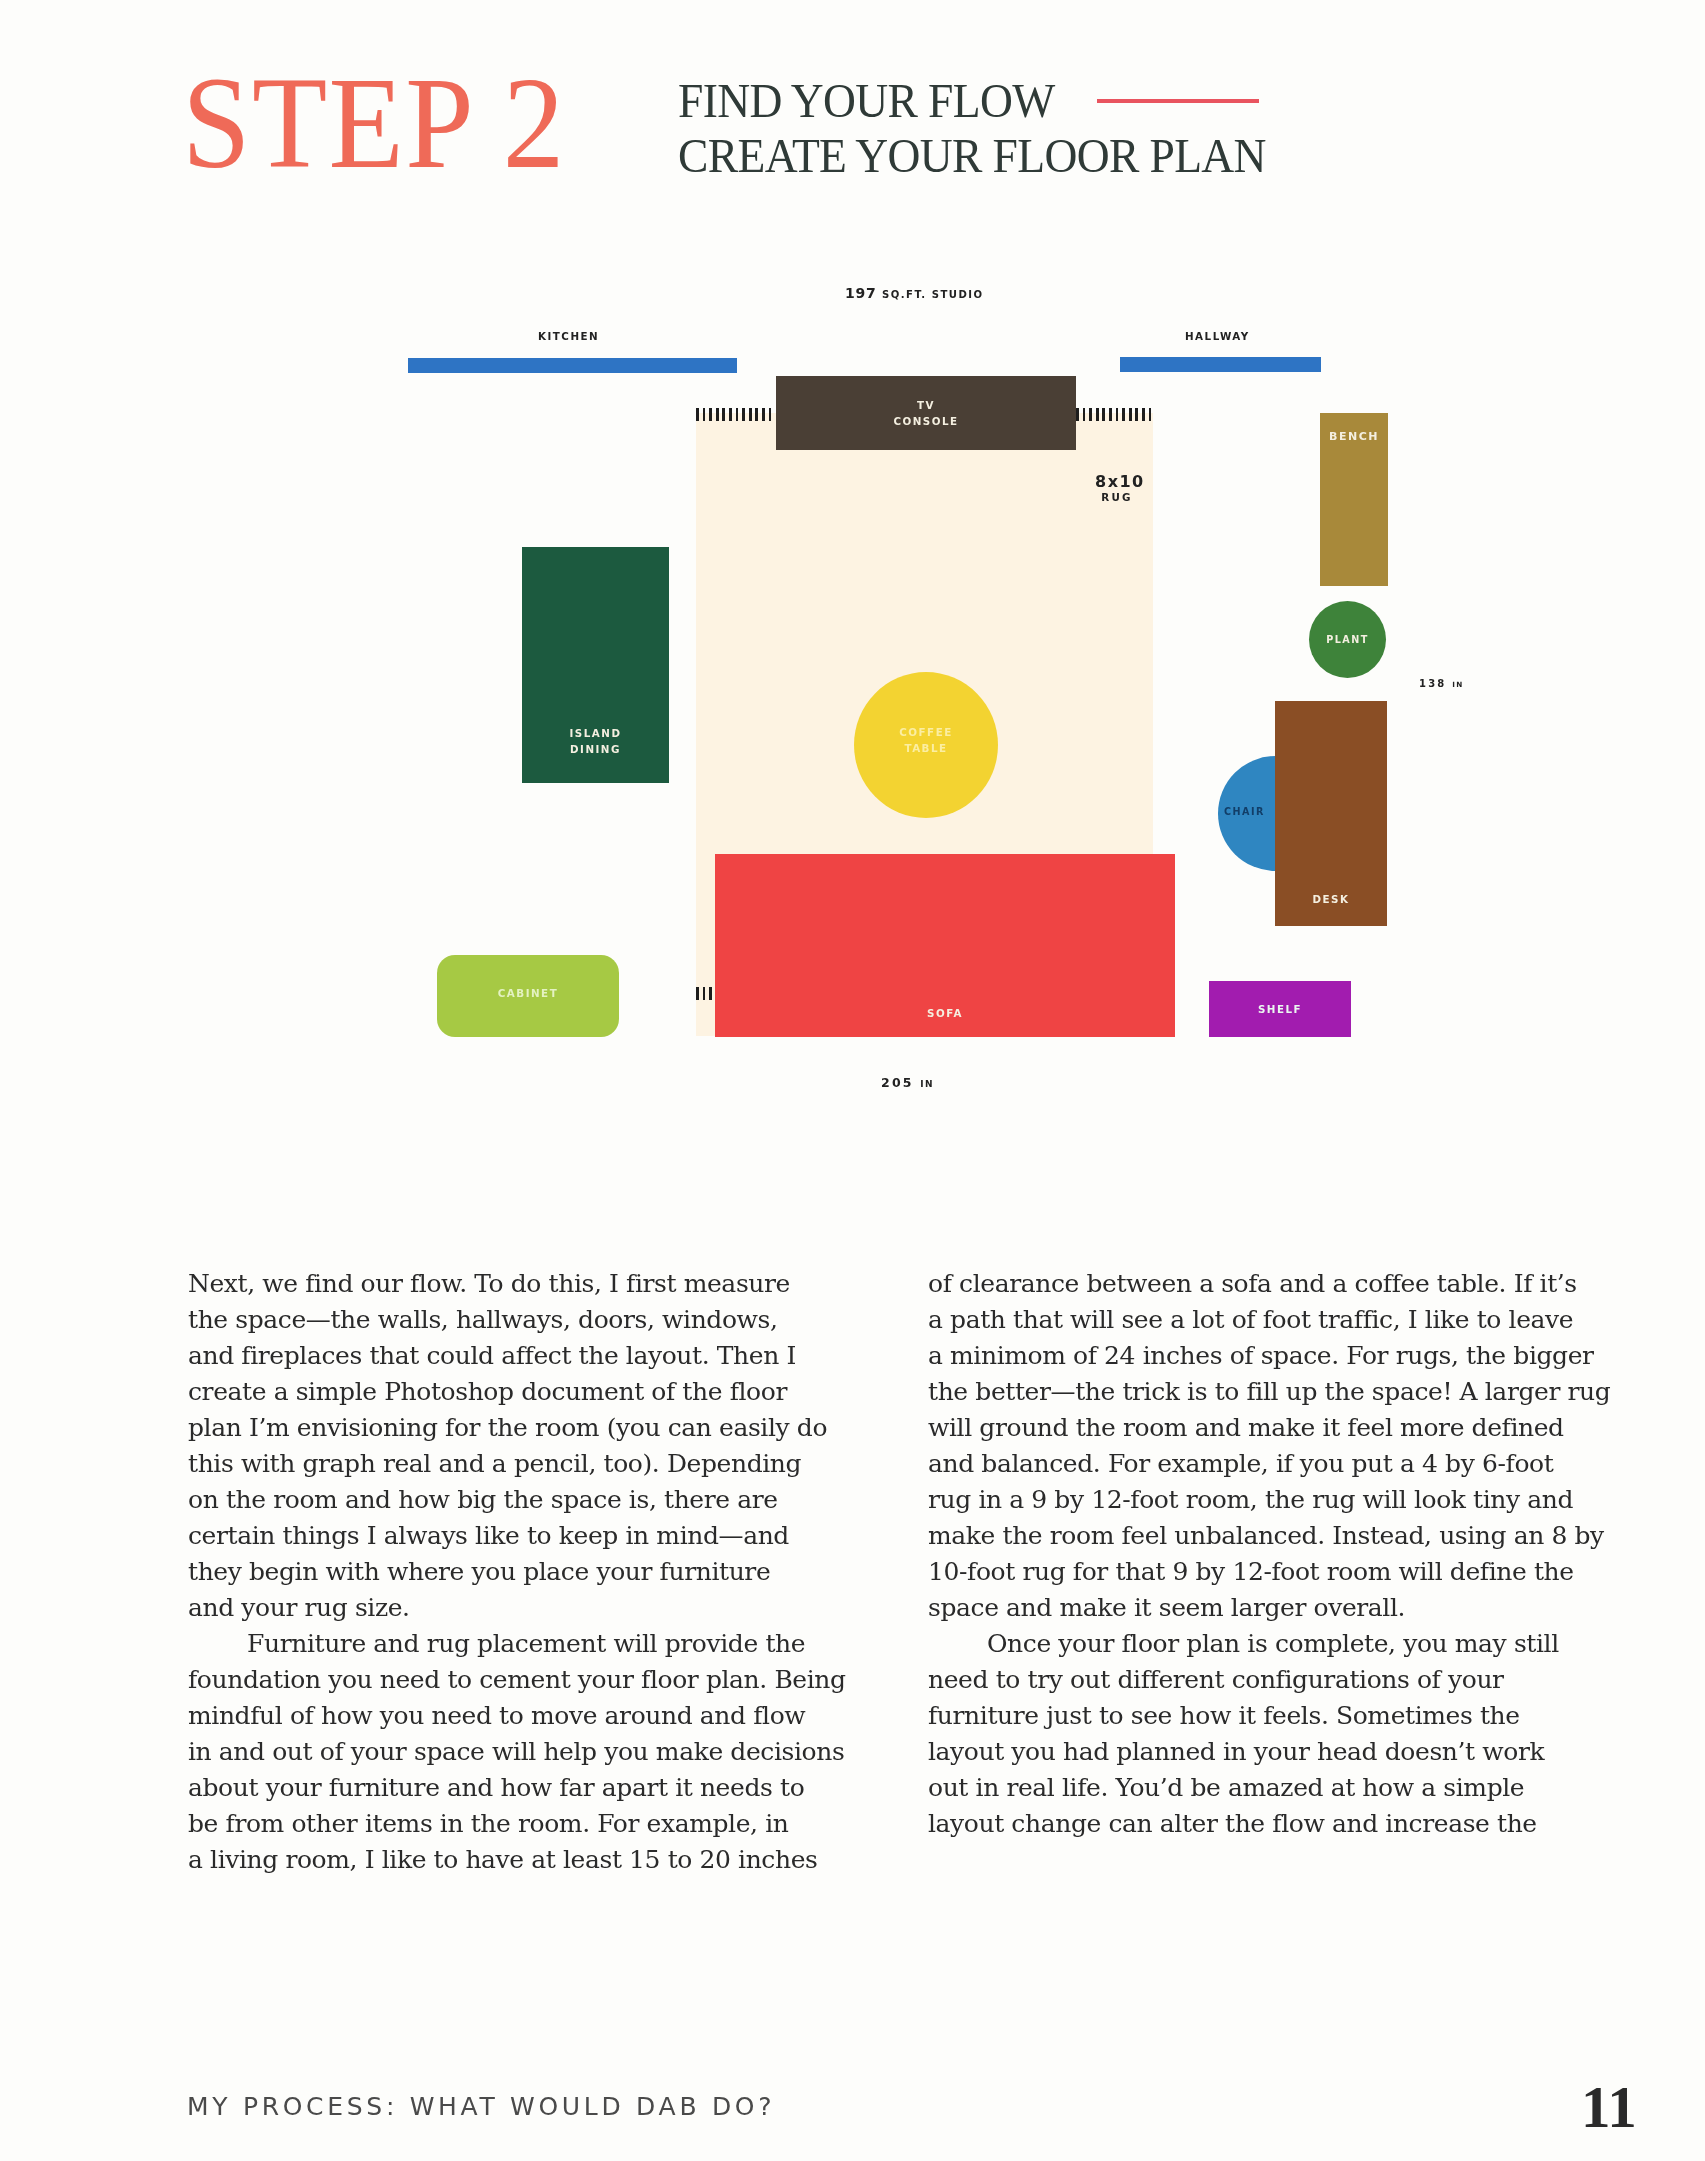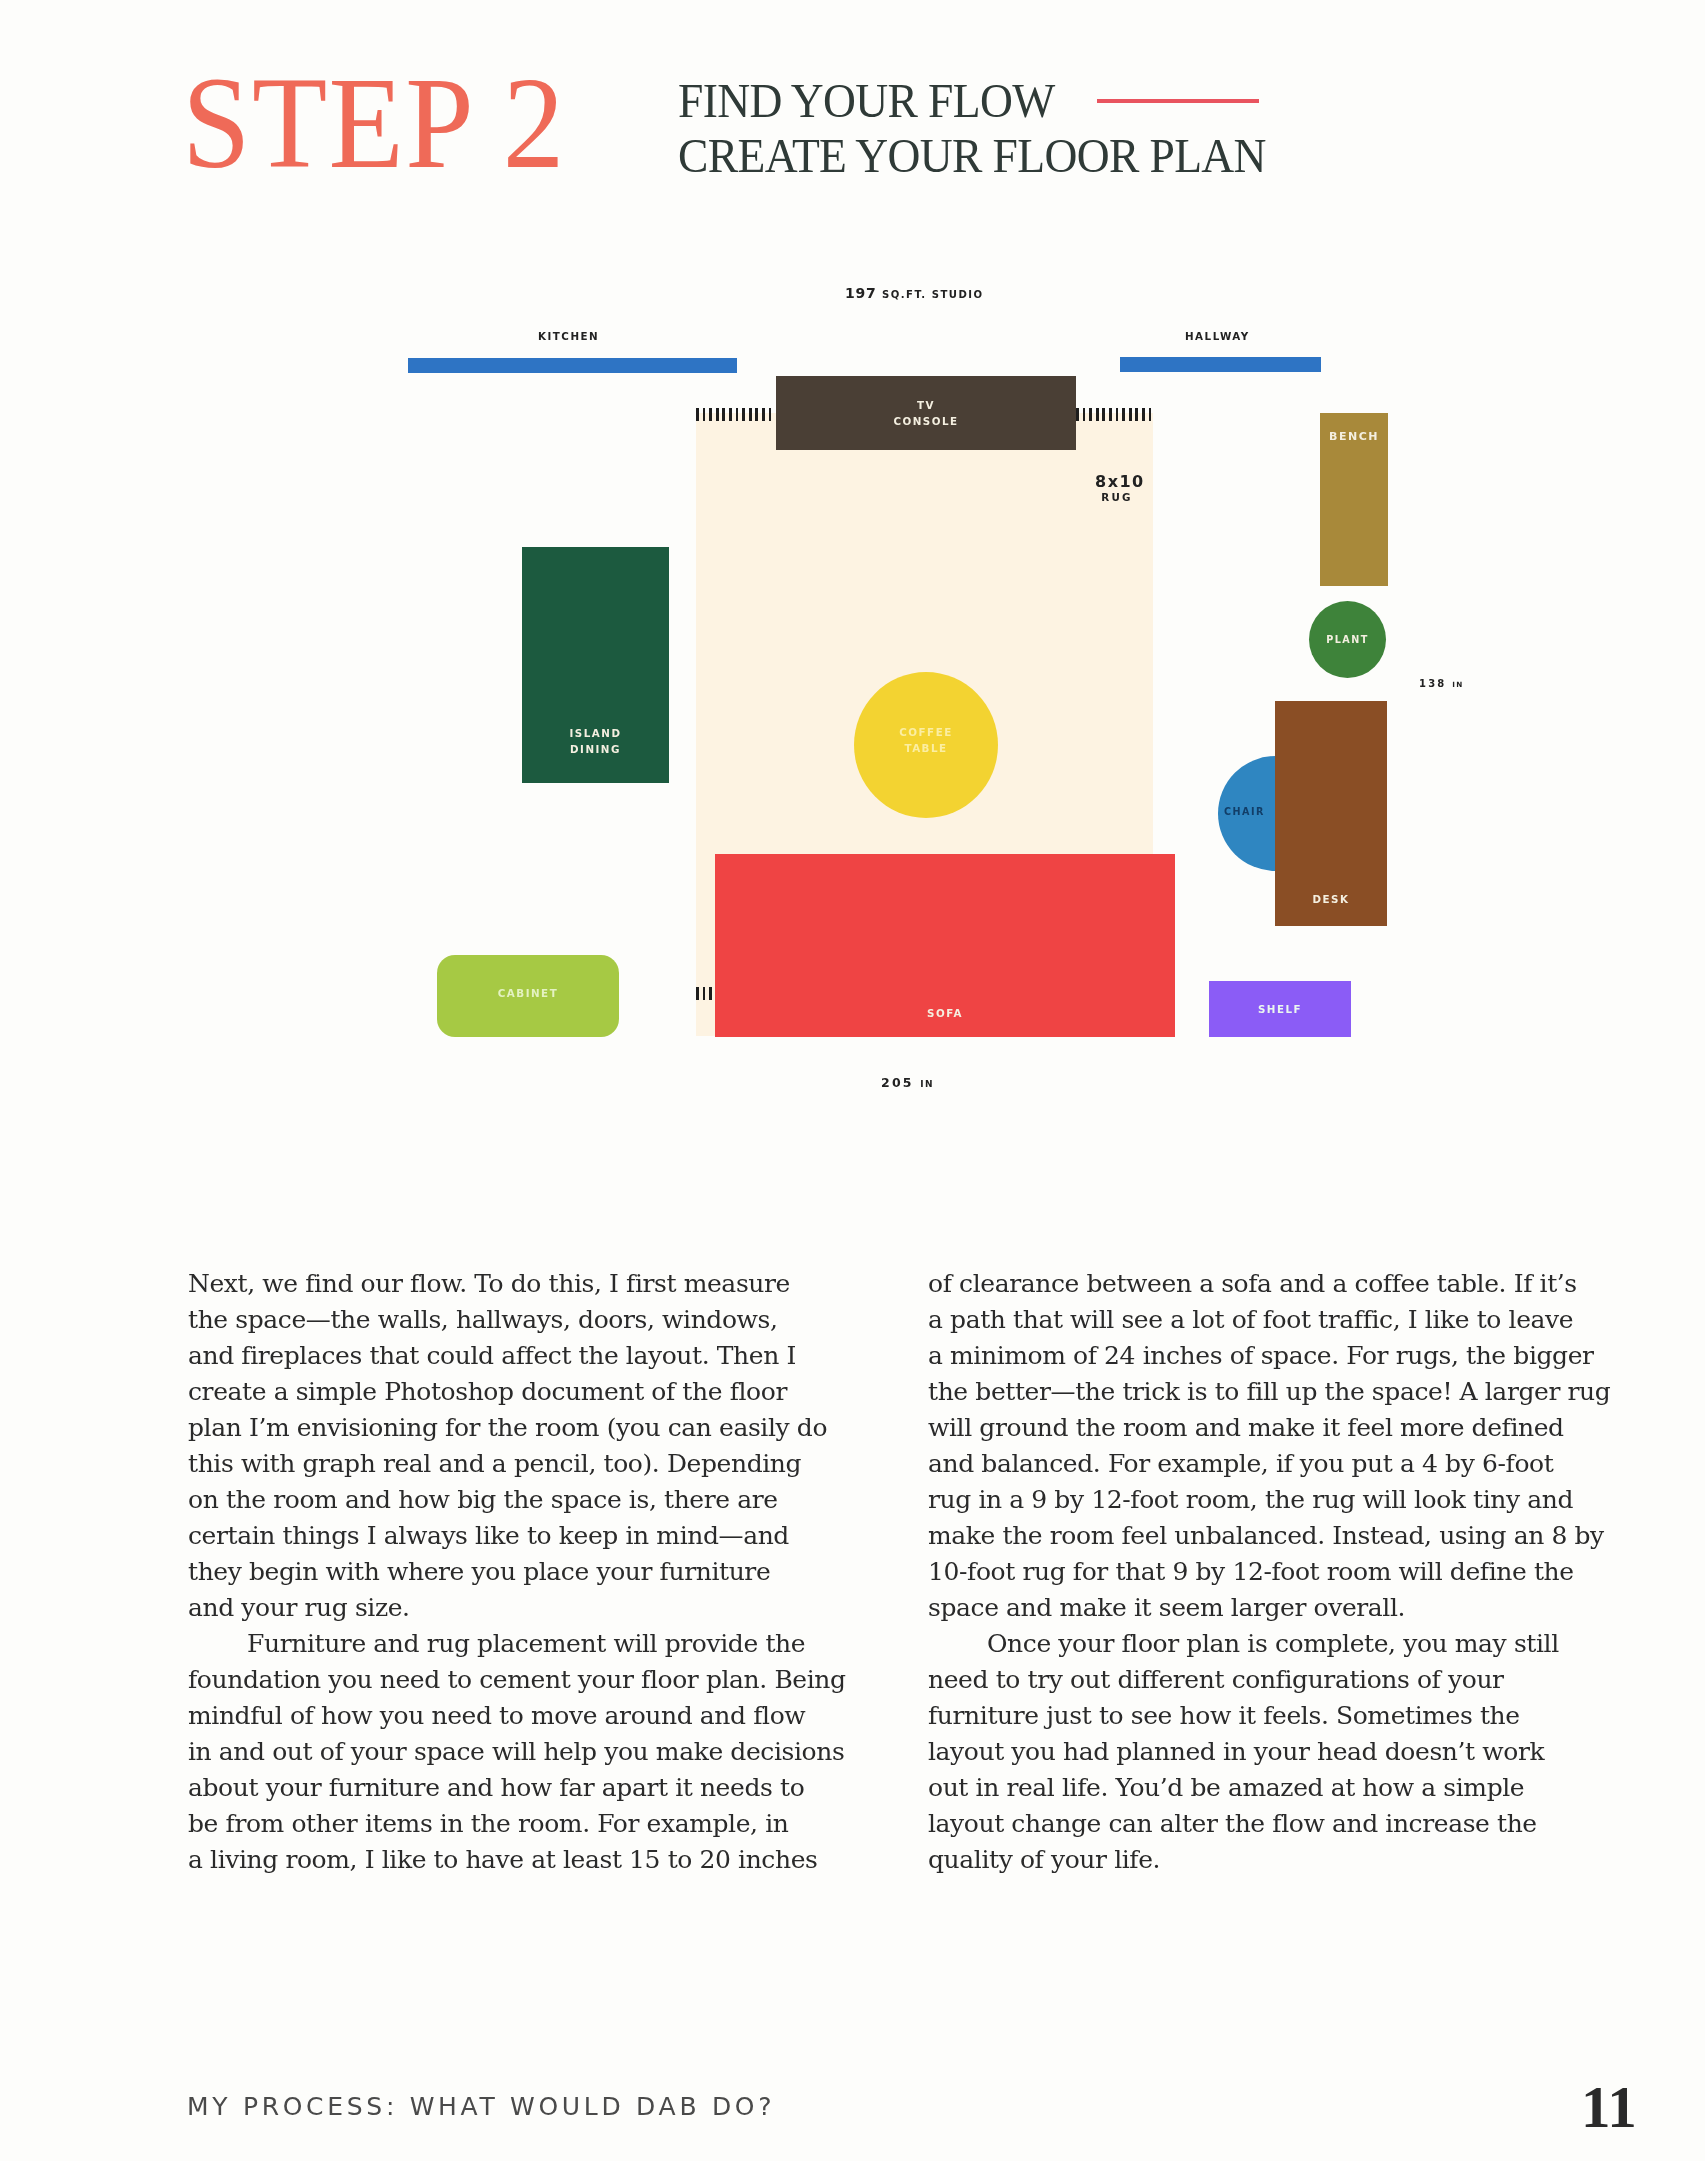--- a/index.html
+++ b/index.html
@@ -146,21 +146,21 @@
   </div>
 
   <div class="abs furn bottom" style="left:715px;top:854px;width:460px;height:183px;background:#ef4444;padding-bottom:16px;box-sizing:border-box;">
     <span>SOFA</span>
   </div>
 
   <div class="abs furn" style="left:437px;top:955px;width:182px;height:82px;background:#a6c944;color:#e4f2c2;padding-bottom:5.9px;box-sizing:border-box;border-radius:18px;">
     <span>CABINET</span>
   </div>
 
-  <div class="abs furn" style="left:1209px;top:981px;width:142px;height:56px;background:#8b5cf6;color:#eaf7ef;justify-content:center;">
+  <div class="abs furn" style="left:1209px;top:981px;width:142px;height:56px;background:#a21caf;color:#eaf7ef;justify-content:center;">
     <span>SHELF</span>
   </div>
 
   <div class="abs plan-label" style="left:881px;top:1075px;font-size:12.5px;letter-spacing:2.2px;">
     <span>205</span>
     <small>IN</small>
   </div>
 </div>
 
 <div class="abs col col1">
@@ -193,18 +193,17 @@
   <span class="line">rug in a 9 by 12-foot room, the rug will look tiny and</span>
   <span class="line">make the room feel unbalanced. Instead, using an 8 by</span>
   <span class="line">10-foot rug for that 9 by 12-foot room will define the</span>
   <span class="line">space and make it seem larger overall.</span>
   <span class="line indent">Once your floor plan is complete, you may still</span>
   <span class="line">need to try out different configurations of your</span>
   <span class="line">furniture just to see how it feels. Sometimes the</span>
   <span class="line">layout you had planned in your head doesn’t work</span>
   <span class="line">out in real life. You’d be amazed at how a simple</span>
   <span class="line">layout change can alter the flow and increase the</span>
-  <span class="line">quality of your life.</span>
 </div>
 
 <div class="abs footer-text">MY PROCESS: WHAT WOULD DAB DO?</div>
 <div class="abs page-num">11</div>
 
 
 </body></html>

